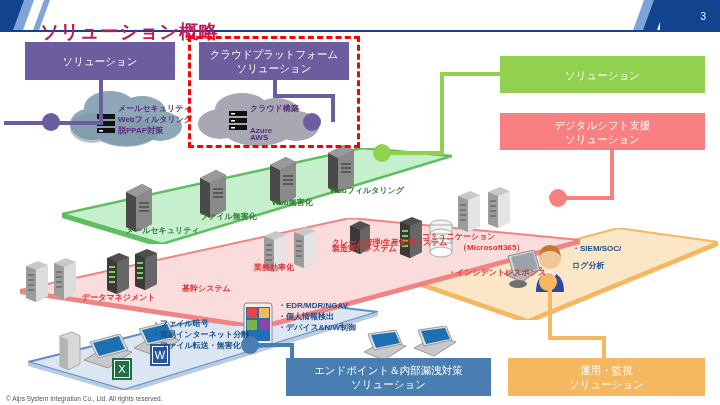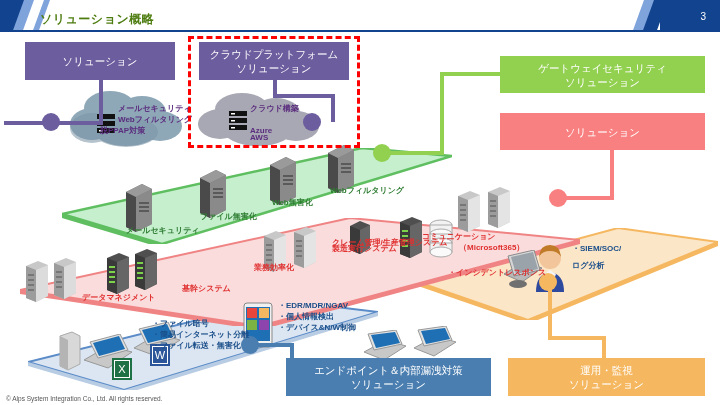--- a/index.html
+++ b/index.html
@@ -13,21 +13,21 @@
   .hdr-stripe{position:absolute;left:24px;top:0;width:26px;height:30px;background:#7FA3DB;
               transform:skewX(-20deg);transform-origin:top left;}
   .hdr-stripe2{position:absolute;left:34px;top:0;width:10px;height:30px;background:#ffffff;
               transform:skewX(-20deg);transform-origin:top left;}
   .hdr-right{position:absolute;right:0;top:0;width:60px;height:30px;background:#12438F;}
   .hdr-right-skew{position:absolute;right:52px;top:0;width:22px;height:30px;background:#12438F;
               transform:skewX(-20deg);transform-origin:top right;}
   .hdr-right-stripe{position:absolute;right:66px;top:0;width:10px;height:30px;background:#7FA3DB;
               transform:skewX(-20deg);transform-origin:top right;}
   .hdr-rule{position:absolute;left:0;top:30px;width:720px;height:2px;background:#12438F;}
-  .hdr-title{position:absolute;left:40px;top:7px;font-size:12px;font-weight:bold;color:#4d7c0f;
+  .hdr-title{position:absolute;left:40px;top:20px;font-size:19px;font-weight:bold;color:#be185d;
              letter-spacing:.5px;line-height:24px;}
   .pagenum{position:absolute;right:14px;top:11px;font-size:10px;color:#ffffff;}
 
   
   .sbox{position:absolute;display:flex;flex-direction:column;align-items:center;
         justify-content:center;color:#ffffff;font-size:10.5px;line-height:14px;text-align:center;}
   .sbox span{display:block;white-space:nowrap;}
 
   .box-cloudsec   {left:25px;  top:42px;  width:150px;height:38px;background:#6C5D9E;}
   .box-cloudplat  {left:199px; top:42px;  width:150px;height:38px;background:#6C5D9E;}
@@ -431,21 +431,21 @@
       <rect x="1" y="8" width="18" height="5" fill="#111"></rect>
       <rect x="1" y="15" width="18" height="5" fill="#111"></rect>
       <rect x="3" y="3" width="4" height="1.5" fill="#fff"></rect>
       <rect x="3" y="10" width="4" height="1.5" fill="#fff"></rect>
       <rect x="3" y="17" width="4" height="1.5" fill="#fff"></rect>
     </svg>
   </div>
 
   <div class="cloudtxt" style="left:118px;top:104px;">メールセキュリティ</div>
   <div class="cloudtxt" style="left:118px;top:115px;">Webフィルタリング</div>
-  <div class="cloudtxt" style="left:100px;top:126px;text-align:center;">脱PPAP対策</div>
+  <div class="cloudtxt" style="left:118px;top:126px;text-align:center;">脱PPAP対策</div>
 
   <div class="cloudtxt" style="left:250px;top:104px;">クラウド構築</div>
   <div class="cloudtxt" style="left:250px;top:133px;">AWS</div>
   <div class="cloudtxt" style="left:250px;top:126px;">Azure</div>
 
   <div class="ln p-v1"></div>
   <div class="ln p-h1"></div>
   <div class="dot p-dot1"></div>
   <div class="ln p-v2"></div>
   <div class="ln p-h2"></div>
@@ -497,24 +497,24 @@
   <div class="dashed"></div>
 
   <div class="sbox box-cloudsec">
     <span>ソリューション</span>
   </div>
   <div class="sbox box-cloudplat">
     <span>クラウドプラットフォーム</span>
     <span>ソリューション</span>
   </div>
   <div class="sbox box-gateway">
-    <span>ゲートウェイセキュリティ</span>
     <span>ソリューション</span>
   </div>
   <div class="sbox box-digital">
+    <span>デジタルシフト支援</span>
     <span>ソリューション</span>
   </div>
   <div class="sbox box-endpoint">
     <span>エンドポイント＆内部漏洩対策</span>
     <span>ソリューション</span>
   </div>
   <div class="sbox box-ops">
     <span>運用・監視</span>
     <span>ソリューション</span>
   </div>

